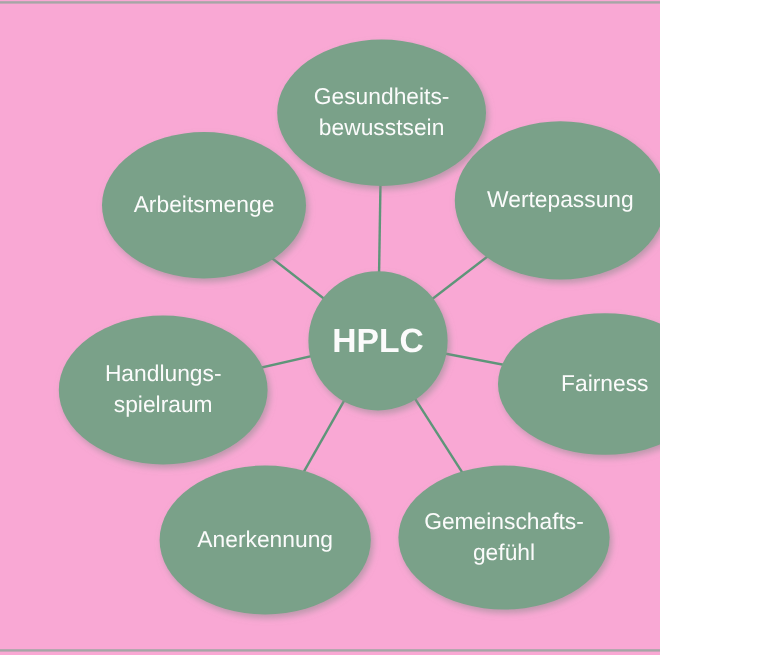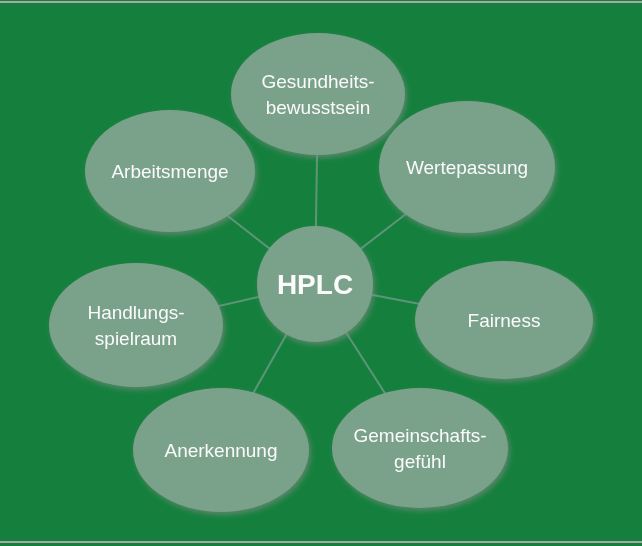--- a/index.html
+++ b/index.html
@@ -3,23 +3,23 @@
 <meta charset="utf-8">
 <style>
   html, body {
     margin: 0;
     padding: 0;
     background: #ffffff;
     font-family: "Liberation Sans", sans-serif;
   }
   #canvas {
     position: relative;
-    width: 642px;
+    width: 550px;
     height: 546px;
-    background: #15803d;
+    background: #f9a8d4;
     overflow: hidden;
   }
   .rule {
     position: absolute;
     left: 0;
     width: 642px;
     height: 2px;
   }
   #top-rule { top: 1px; }
   #bottom-rule { top: 541px; }

